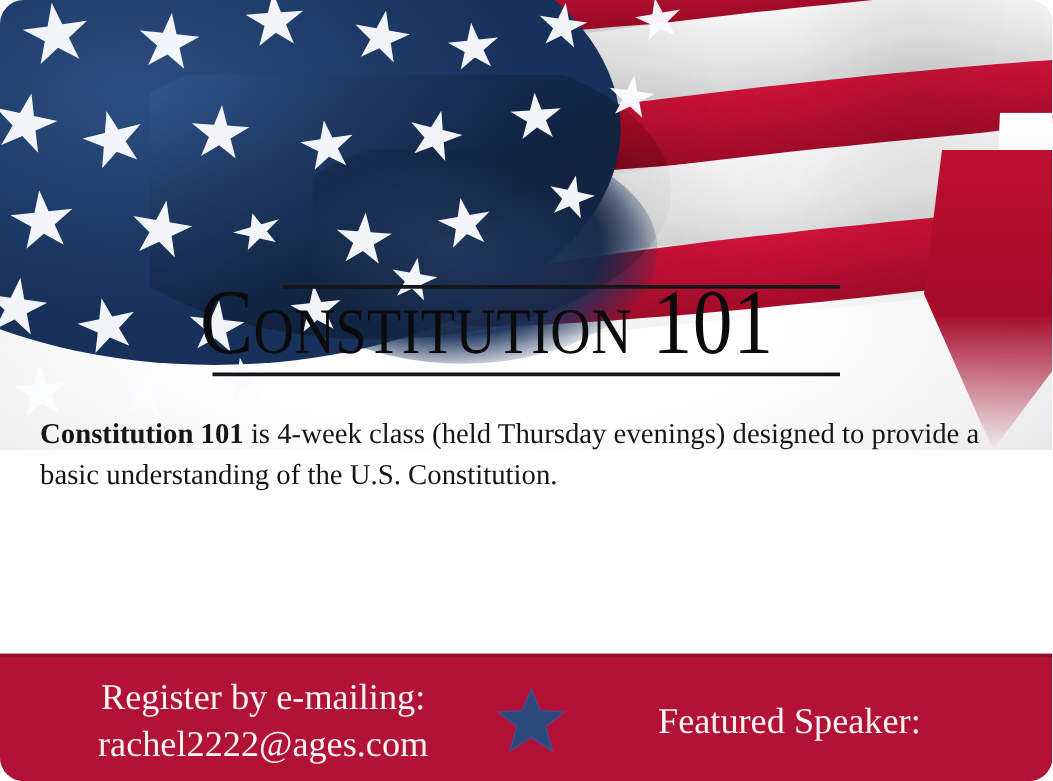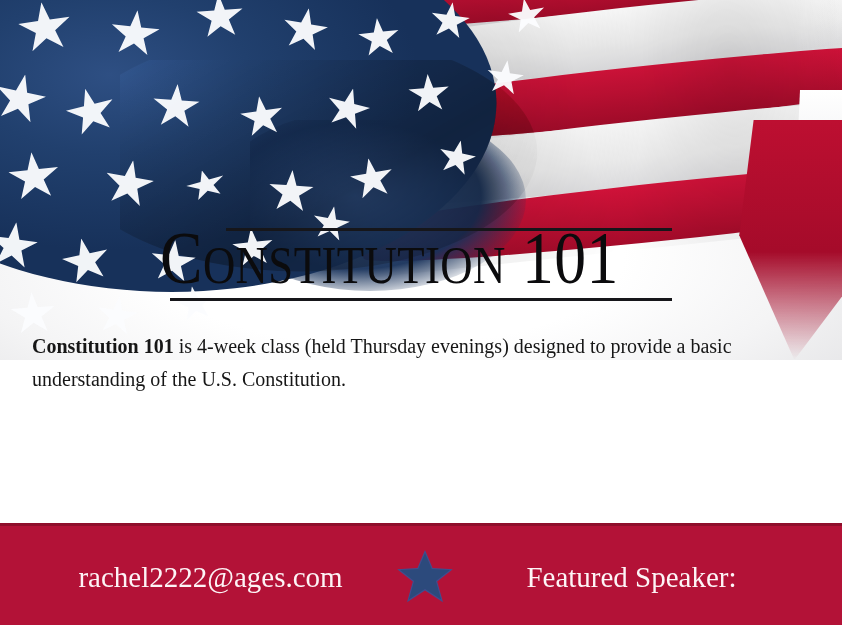--- a/index.html
+++ b/index.html
@@ -7,20 +7,21 @@
     padding: 0;
     background: #ffffff;
   }
   #poster {
     position: relative;
     width: 842px;
     height: 625px;
     overflow: hidden;
     background: #ffffff;
     font-family: "Liberation Serif", "DejaVu Serif", serif;
+    border-radius: 19px;
   }
 
   
   .flag-photo {
     position: absolute;
     left: 0; top: 0;
     width: 842px;
     height: 360px;
     overflow: hidden;
   }
@@ -149,21 +150,21 @@
 
   
   .body-copy {
     position: absolute;
     left: 32px; top: 330px;
     width: 790px;
   }
   .para {
     margin: 0 0 19px 0;
     font-family: "Liberation Serif", "DejaVu Serif", serif;
-    font-size: 20px;
+    font-size: 23px;
     line-height: 33px;
     color: #161616;
   }
   .para:last-child { margin-bottom: 0; }
   .para b { font-weight: 700; }
 
   
   .banner {
     position: absolute;
     left: 0; top: 523px;
@@ -268,20 +269,21 @@
   </div>
 
   <div class="body-copy">
     <p class="para">
       <b>Constitution 101</b><span> is 4-week class (held Thursday evenings) designed to provide a basic understanding of the U.S. Constitution.</span>
     </p>
   </div>
 
   <div class="banner">
     <div class="banner-col">
+      <span class="l1">Register by e-mailing:</span>
       <span class="l2">rachel2222@ages.com</span>
     </div>
     <div class="banner-col">
       <span class="l1">Featured Speaker:</span>
     </div>
   </div>
   <div class="banner-star-outline"></div>
   <div class="banner-star"></div>
 
 </div>

